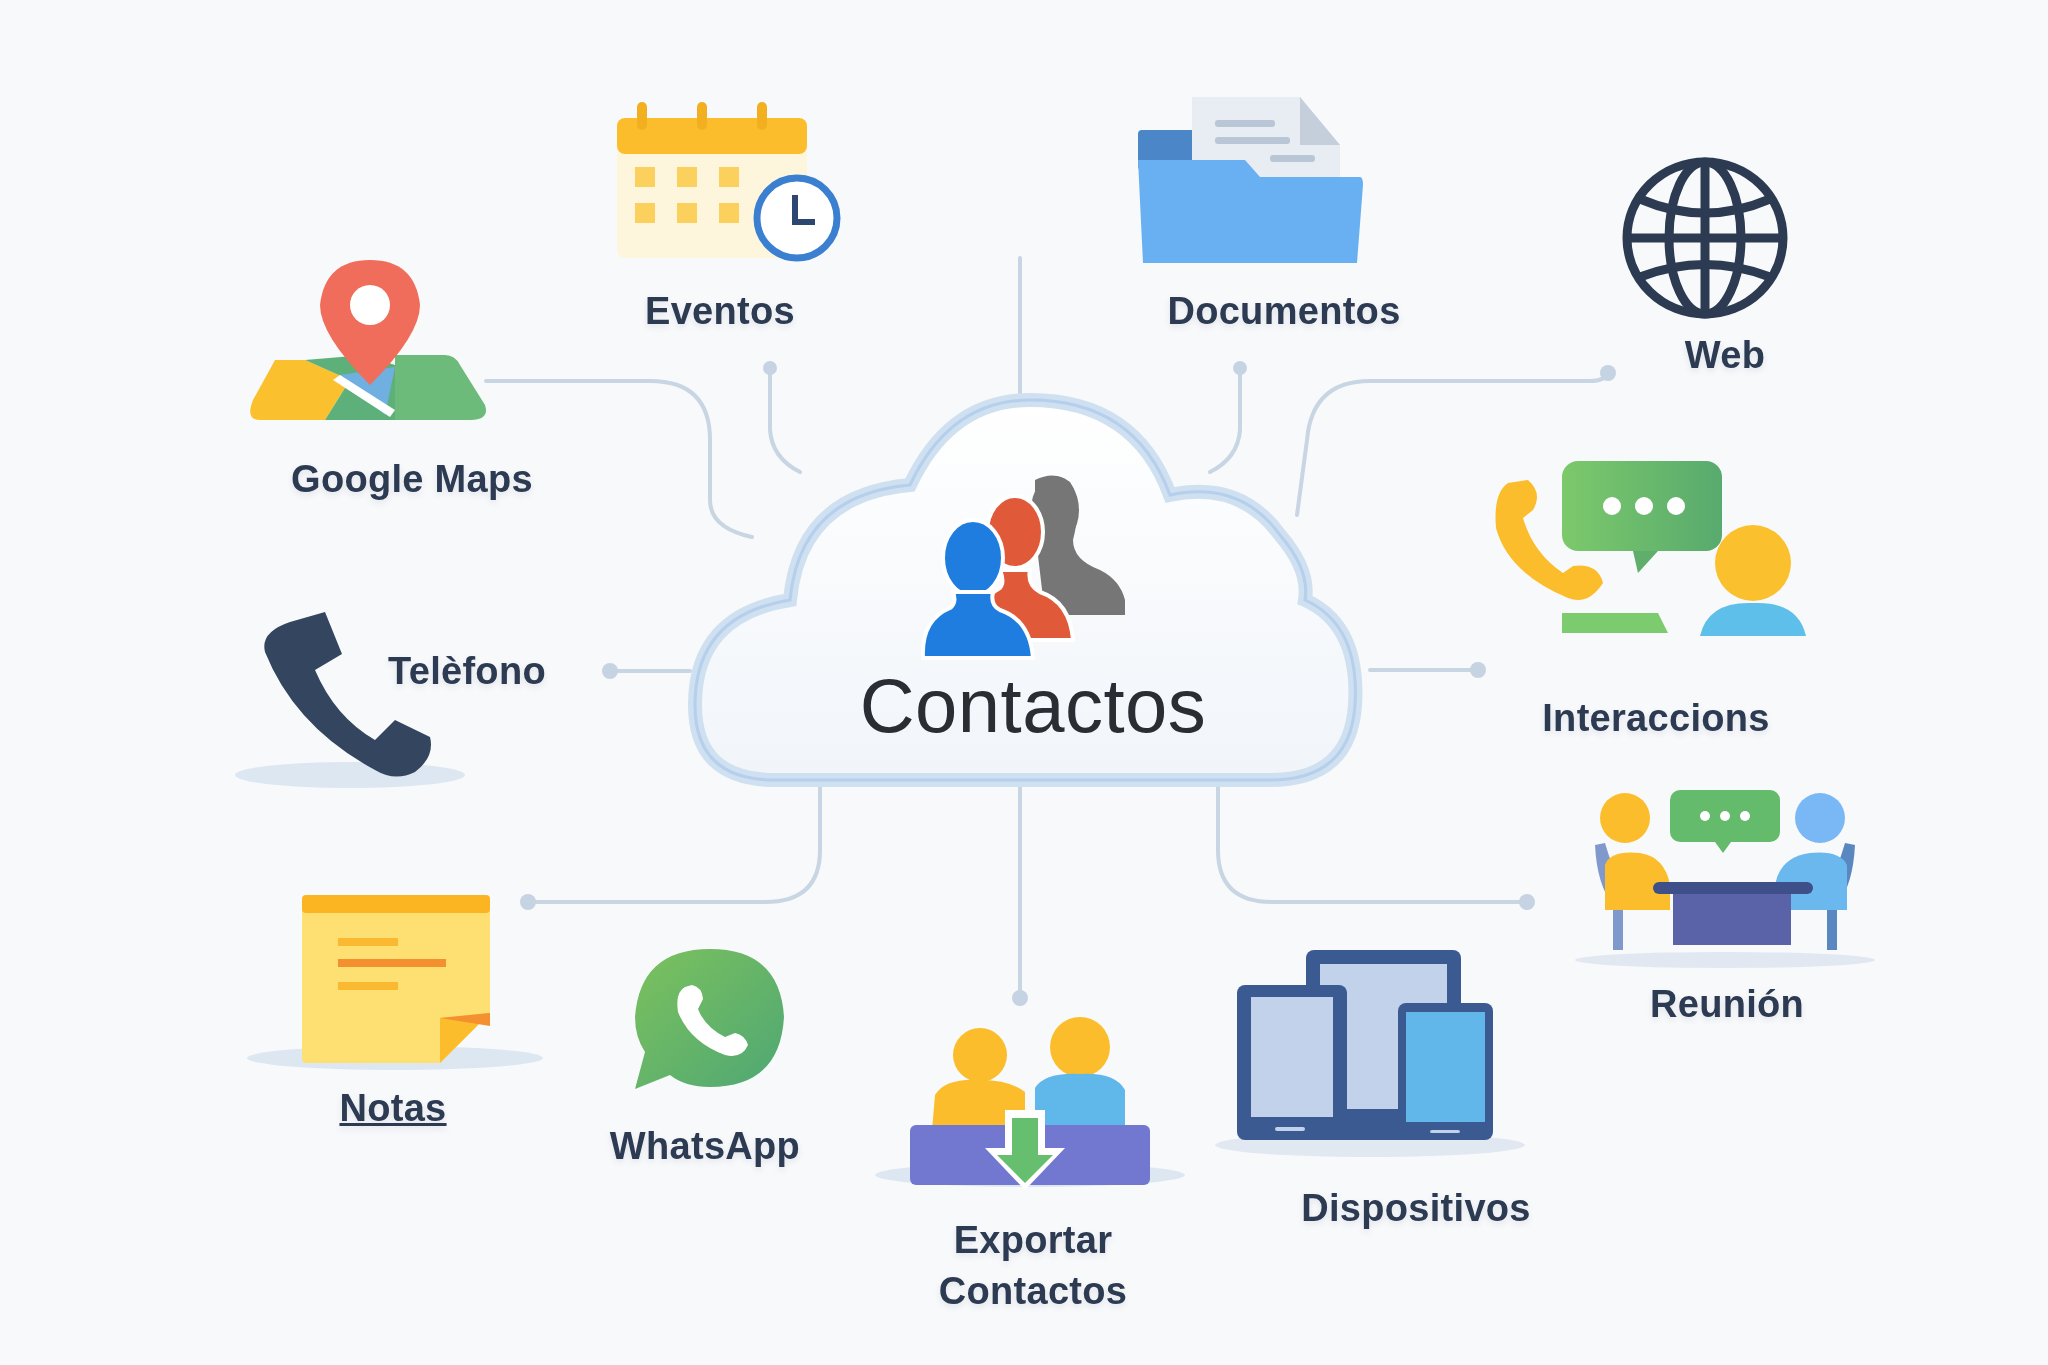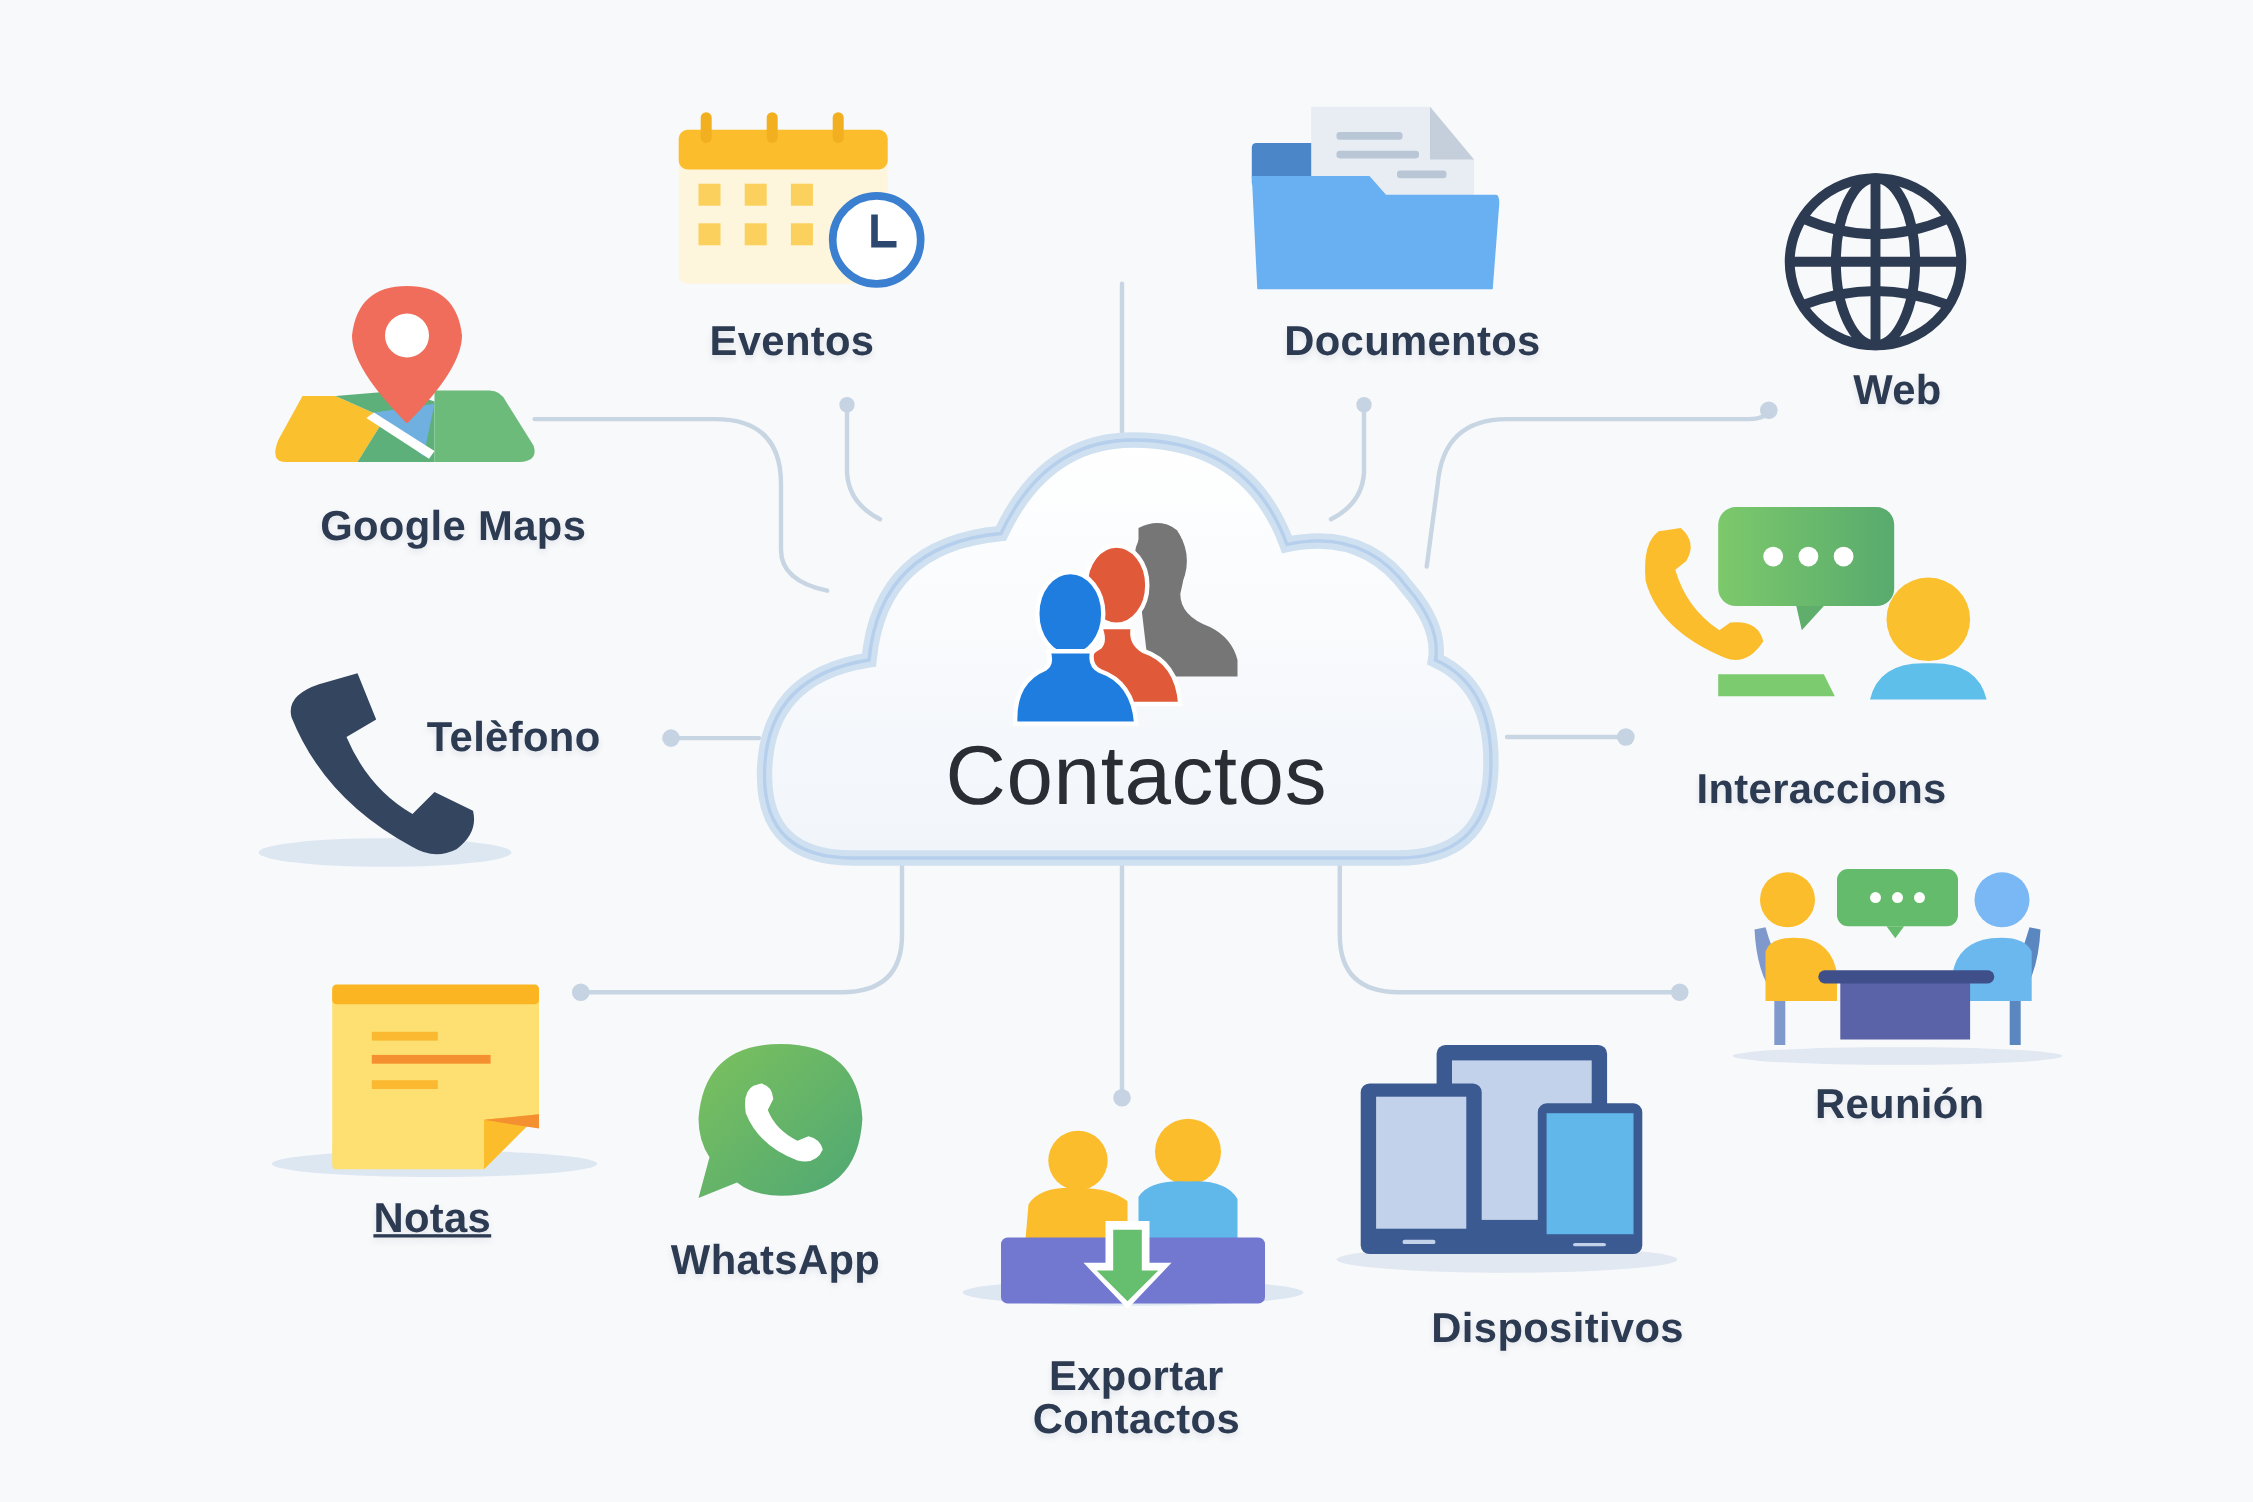--- a/index.html
+++ b/index.html
@@ -200,21 +200,21 @@
     <ellipse cx="160" cy="165" rx="155" ry="12" fill="#dde7f2"></ellipse>
     <circle cx="110" cy="45" r="27" fill="#fbbd2b"></circle>
     <path d="M62 120 L65 85 Q75 68 110 70 Q140 70 155 82 L155 120 Z" fill="#fbbd2b"></path>
     <circle cx="210" cy="37" r="30" fill="#fbbd2b"></circle>
     <path d="M165 120 L165 78 Q175 62 210 64 Q245 62 255 80 L255 120 Z" fill="#5fb7ea"></path>
     <rect x="40" y="115" width="240" height="60" rx="6" fill="#7278cf"></rect>
     <path d="M135 100 L175 100 L175 138 L195 138 L155 180 L115 138 L135 138 Z" fill="#ffffff"></path>
     <path d="M142 108 L168 108 L168 145 L183 145 L155 173 L127 145 L142 145 Z" fill="#66bf6f"></path>
   </svg>
 </div>
-<div class="label" style="left:1033px;top:1219px;margin-top:12px;">Exportar</div>
+<div class="label" style="left:1033px;top:1219px;">Exportar</div>
 <div class="label" style="left:1033px;top:1270px;">Contactos</div>
 
 <div class="abs" style="left:1210px;top:945px;width:320px;height:215px;">
   <svg width="320" height="215" viewBox="0 0 320 215">
     <ellipse cx="160" cy="200" rx="155" ry="12" fill="#e1e8f1"></ellipse>
     <rect x="96" y="5" width="155" height="190" rx="8" fill="#3c5a92"></rect>
     <rect x="110" y="19" width="127" height="145" fill="#c2d2ea"></rect>
     <rect x="27" y="40" width="110" height="155" rx="8" fill="#3c5a92"></rect>
     <rect x="41" y="52" width="82" height="120" fill="#c2d2ea"></rect>
     <rect x="65" y="182" width="30" height="4" rx="2" fill="#c2d2ea"></rect>

